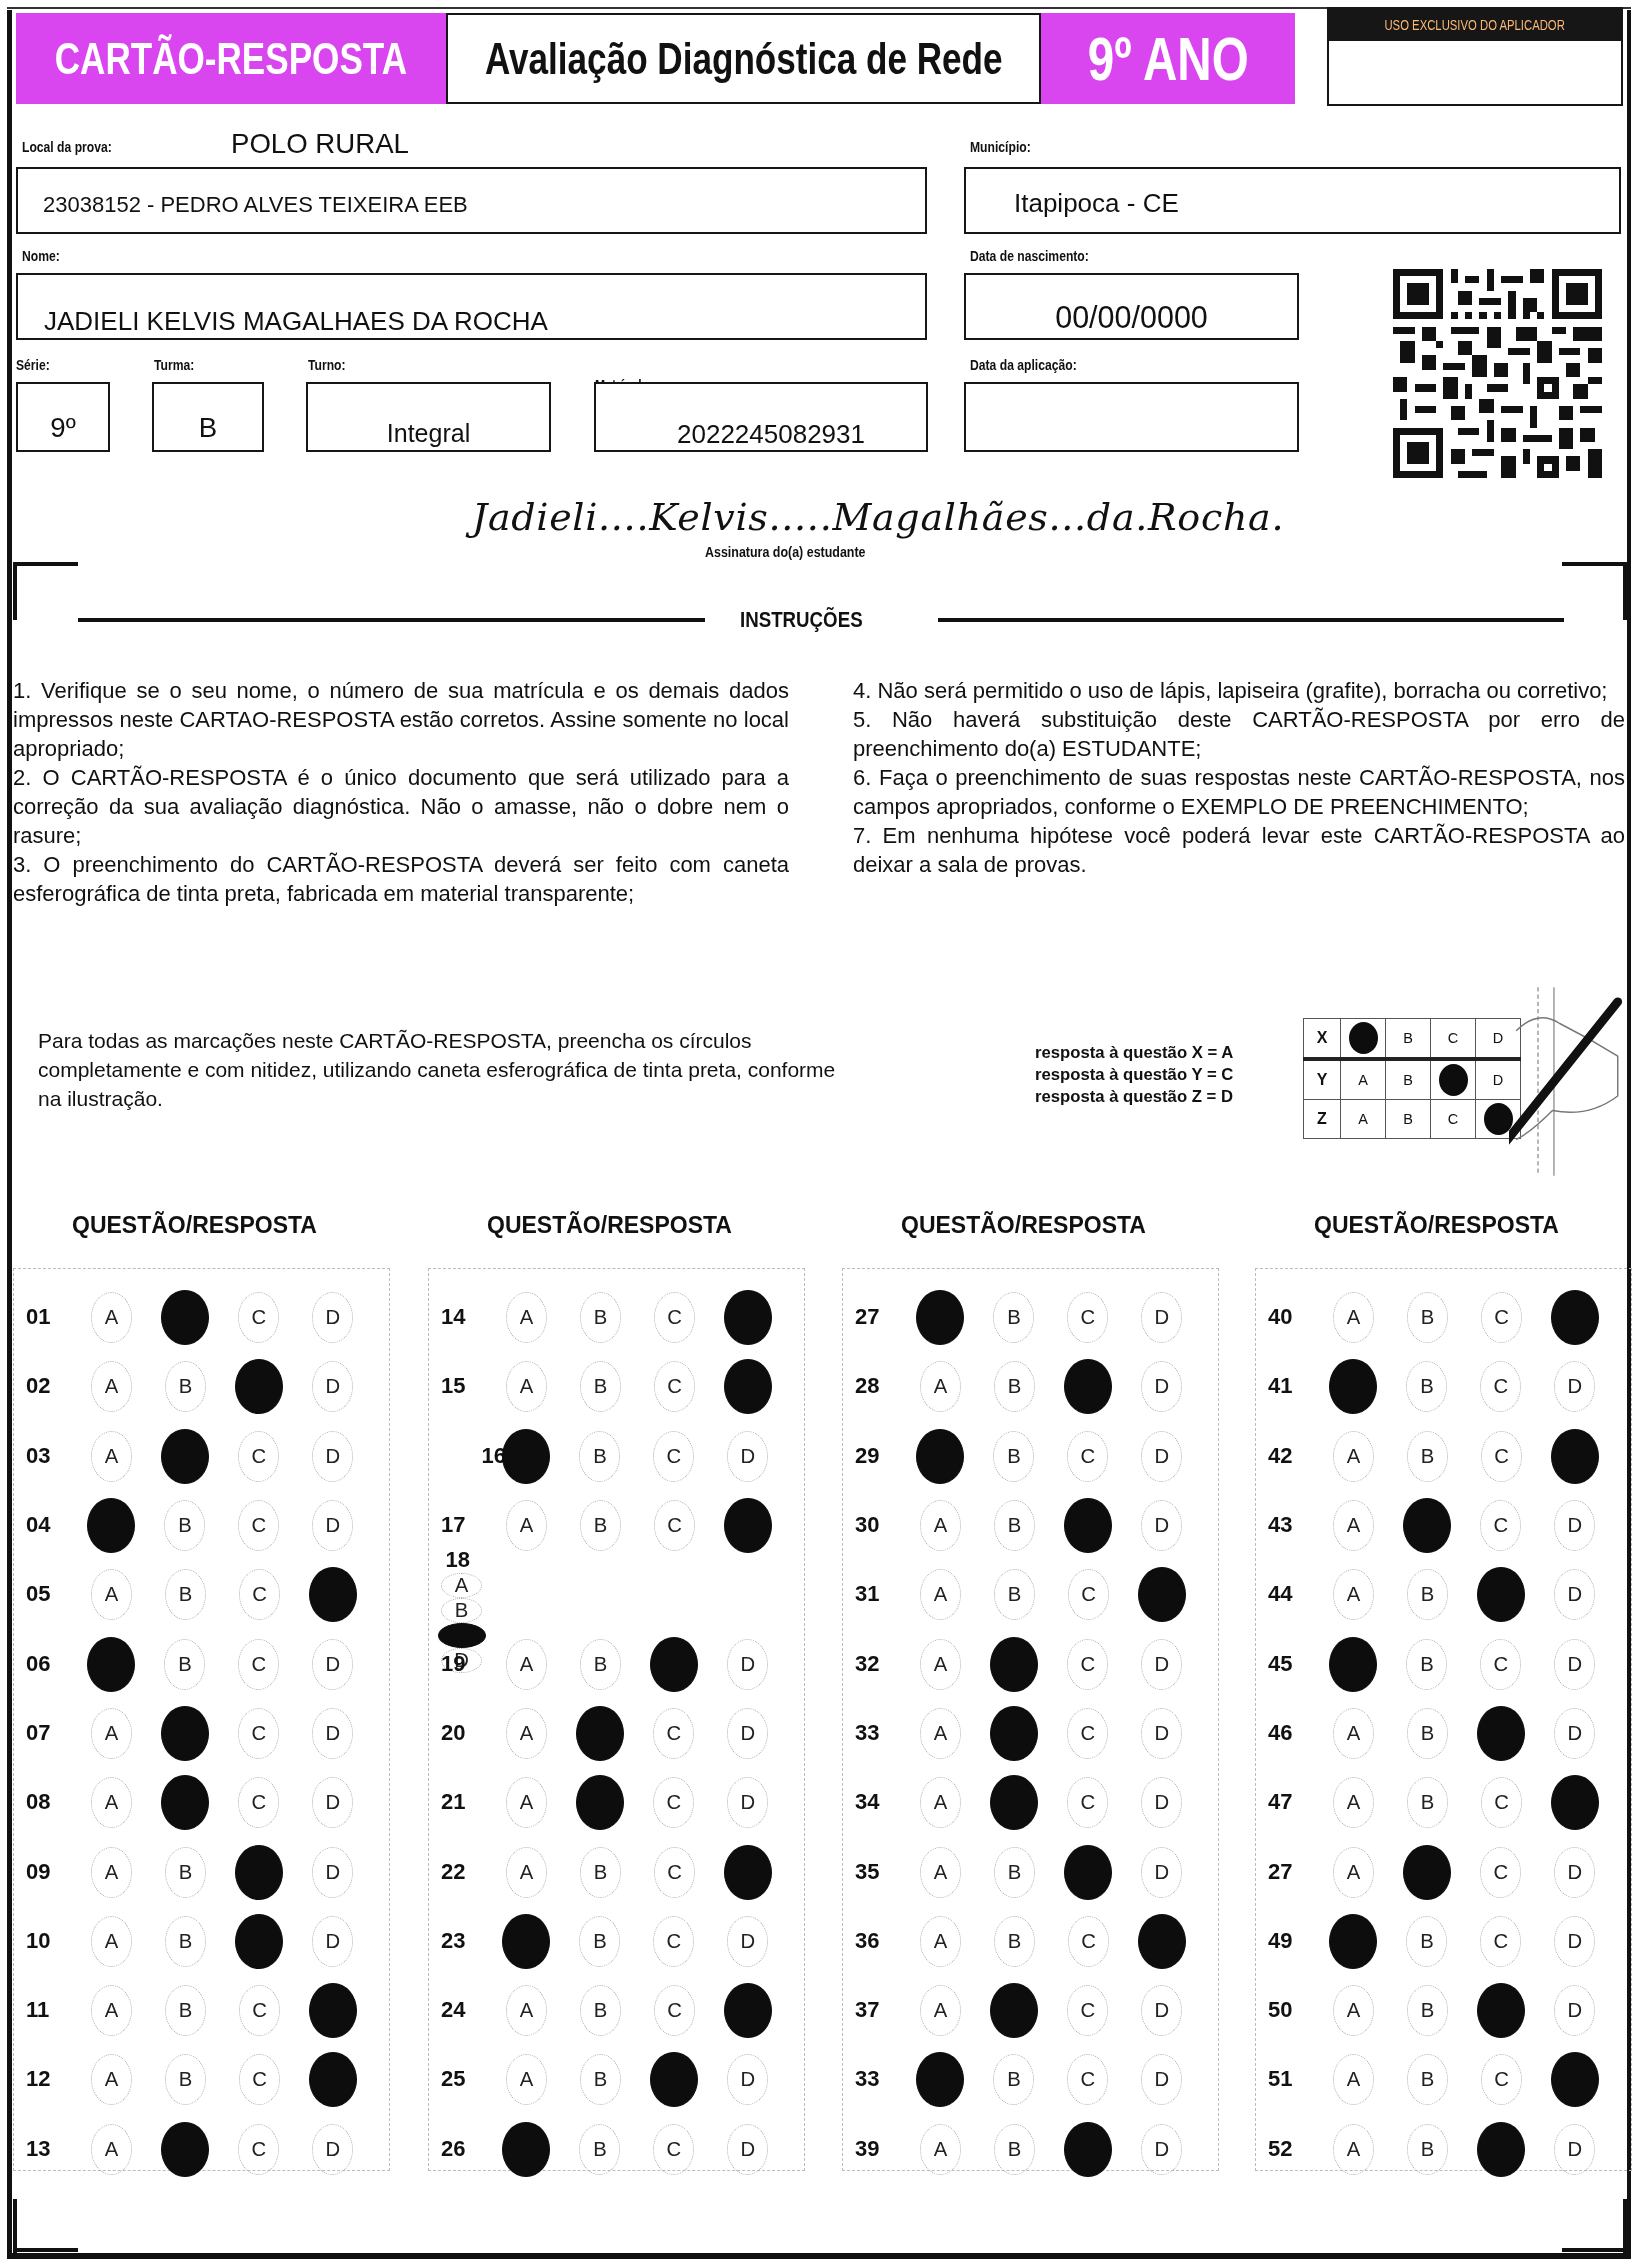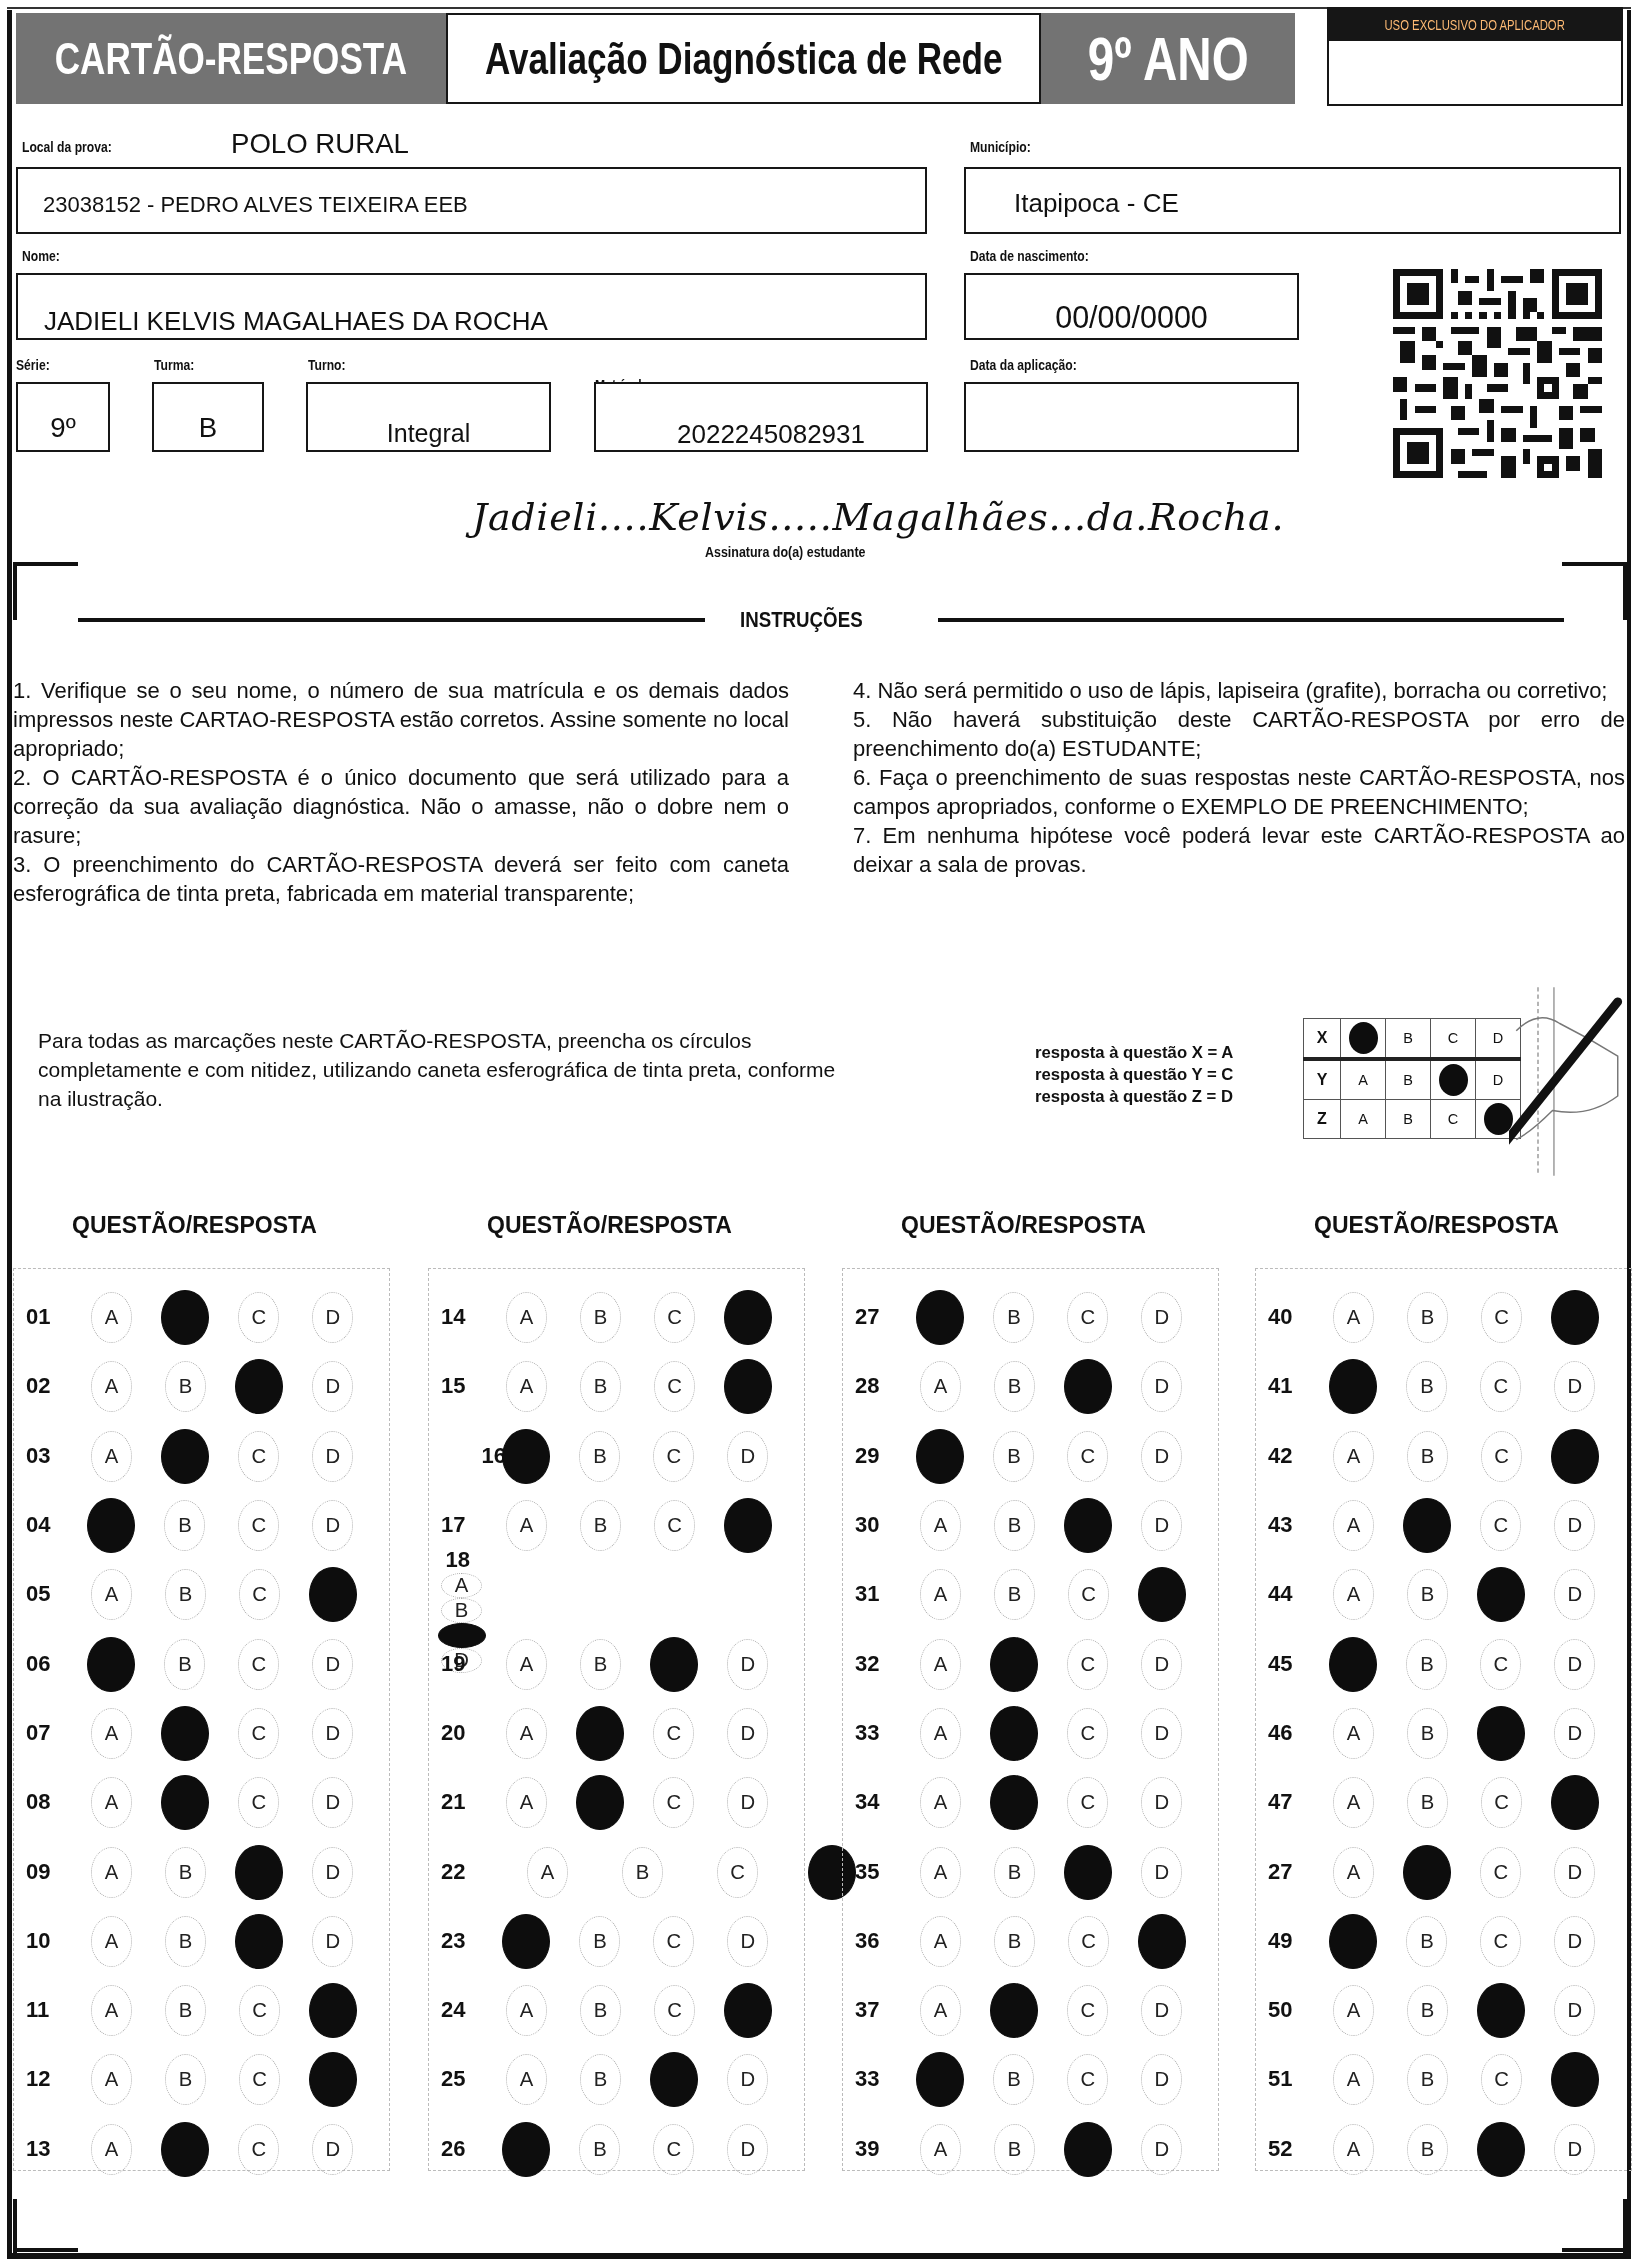--- a/index.html
+++ b/index.html
@@ -4,21 +4,21 @@
 <style>
   html, body { margin: 0; padding: 0; background: #fff; }
   body { width: 1639px; height: 2261px; position: relative; overflow: hidden;
          font-family: "Liberation Sans", sans-serif; color: #111; }
   .abs { position: absolute; }
   .frame-left { position: absolute; left: 7.3px; top: 10.2px; width: 4.4px; height: 2248px; background: #111; }
   .frame-right { position: absolute; left: 1627px; top: 10.2px; width: 4.4px; height: 2248px; background: #111; }
   .frame-bottom { position: absolute; left: 7.3px; top: 2253px; width: 1624px; height: 5.8px; background: #111; }
   .frame-top { position: absolute; left: 7.3px; top: 7.3px; width: 1624px; height: 2.2px; background: #333; }
 
-  .hdr-black { background: #737373; color: #fff; font-weight: bold; display: flex; align-items: center; justify-content: center; }
+  .hdr-black { background: #d946ef; color: #fff; font-weight: bold; display: flex; align-items: center; justify-content: center; }
   .hdr-white { background: #fff; color: #111; font-weight: bold; display: flex; align-items: center; justify-content: center; border: 2.2px solid #161616; box-sizing: border-box; }
   .condensed { transform: scaleX(0.78); transform-origin: center; white-space: nowrap; display: inline-block; }
 
   .label { position: absolute; font-size: 15.2px; font-weight: bold; white-space: nowrap; }
   .label span { display: inline-block; transform: scaleX(0.8); transform-origin: left; }
   .box { position: absolute; border: 2.9px solid #161616; box-sizing: border-box; background: #fff; }
   .box .val { position: absolute; font-size: 25px; white-space: nowrap; }
   .box .val-center { position: absolute; left: 0; right: 0; text-align: center; font-size: 27.6px; white-space: nowrap; }
 
   .corner { position: absolute; background: #111; }
@@ -415,21 +415,21 @@
       <div class="bubble">C</div>
       <div class="bubble">D</div>
     </div>
     <div class="qrow" style="left: 441px; top: 1773px;">
       <div class="qnum">21</div>
       <div class="bubble">A</div>
       <div class="bubble filled">B</div>
       <div class="bubble">C</div>
       <div class="bubble">D</div>
     </div>
-    <div class="qrow" style="left: 441px; top: 1843px; gap: 21px;">
+    <div class="qrow" style="left: 441px; top: 1843px;">
       <div class="qnum">22</div>
       <div class="bubble">A</div>
       <div class="bubble">B</div>
       <div class="bubble">C</div>
       <div class="bubble filled">D</div>
     </div>
     <div class="qrow" style="left: 441px; top: 1912px;">
       <div class="qnum">23</div>
       <div class="bubble filled">A</div>
       <div class="bubble">B</div>

